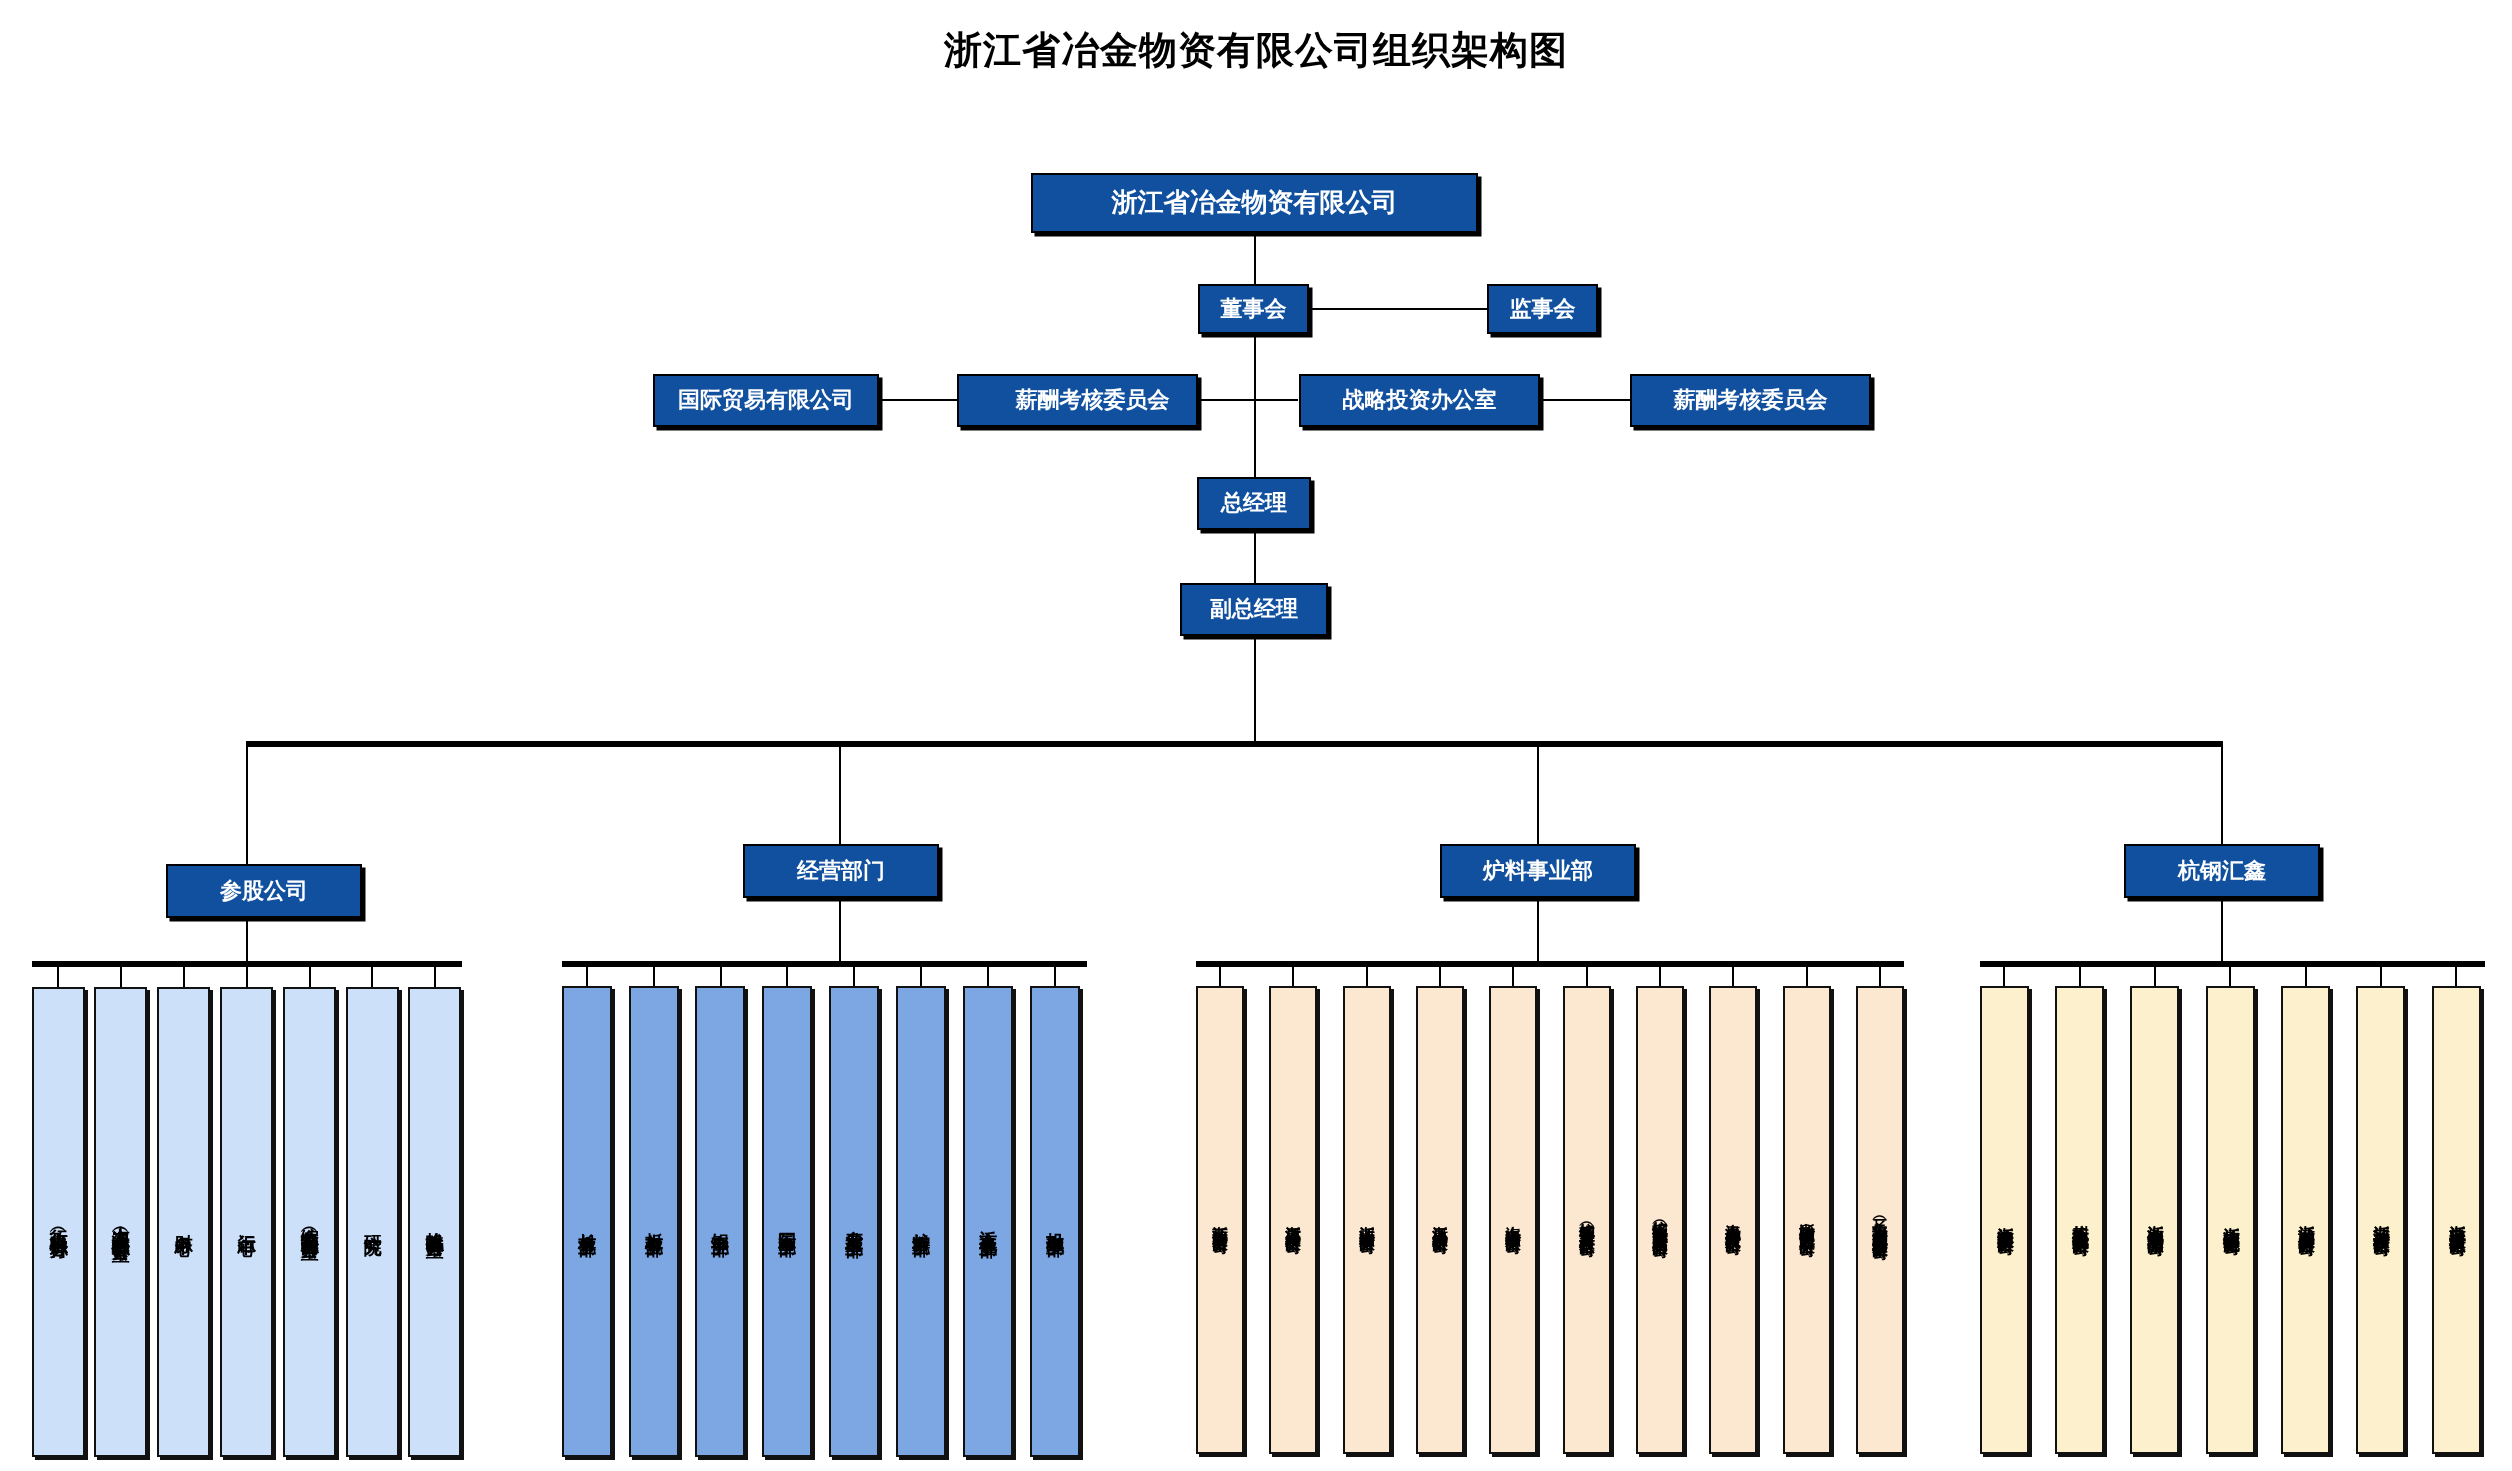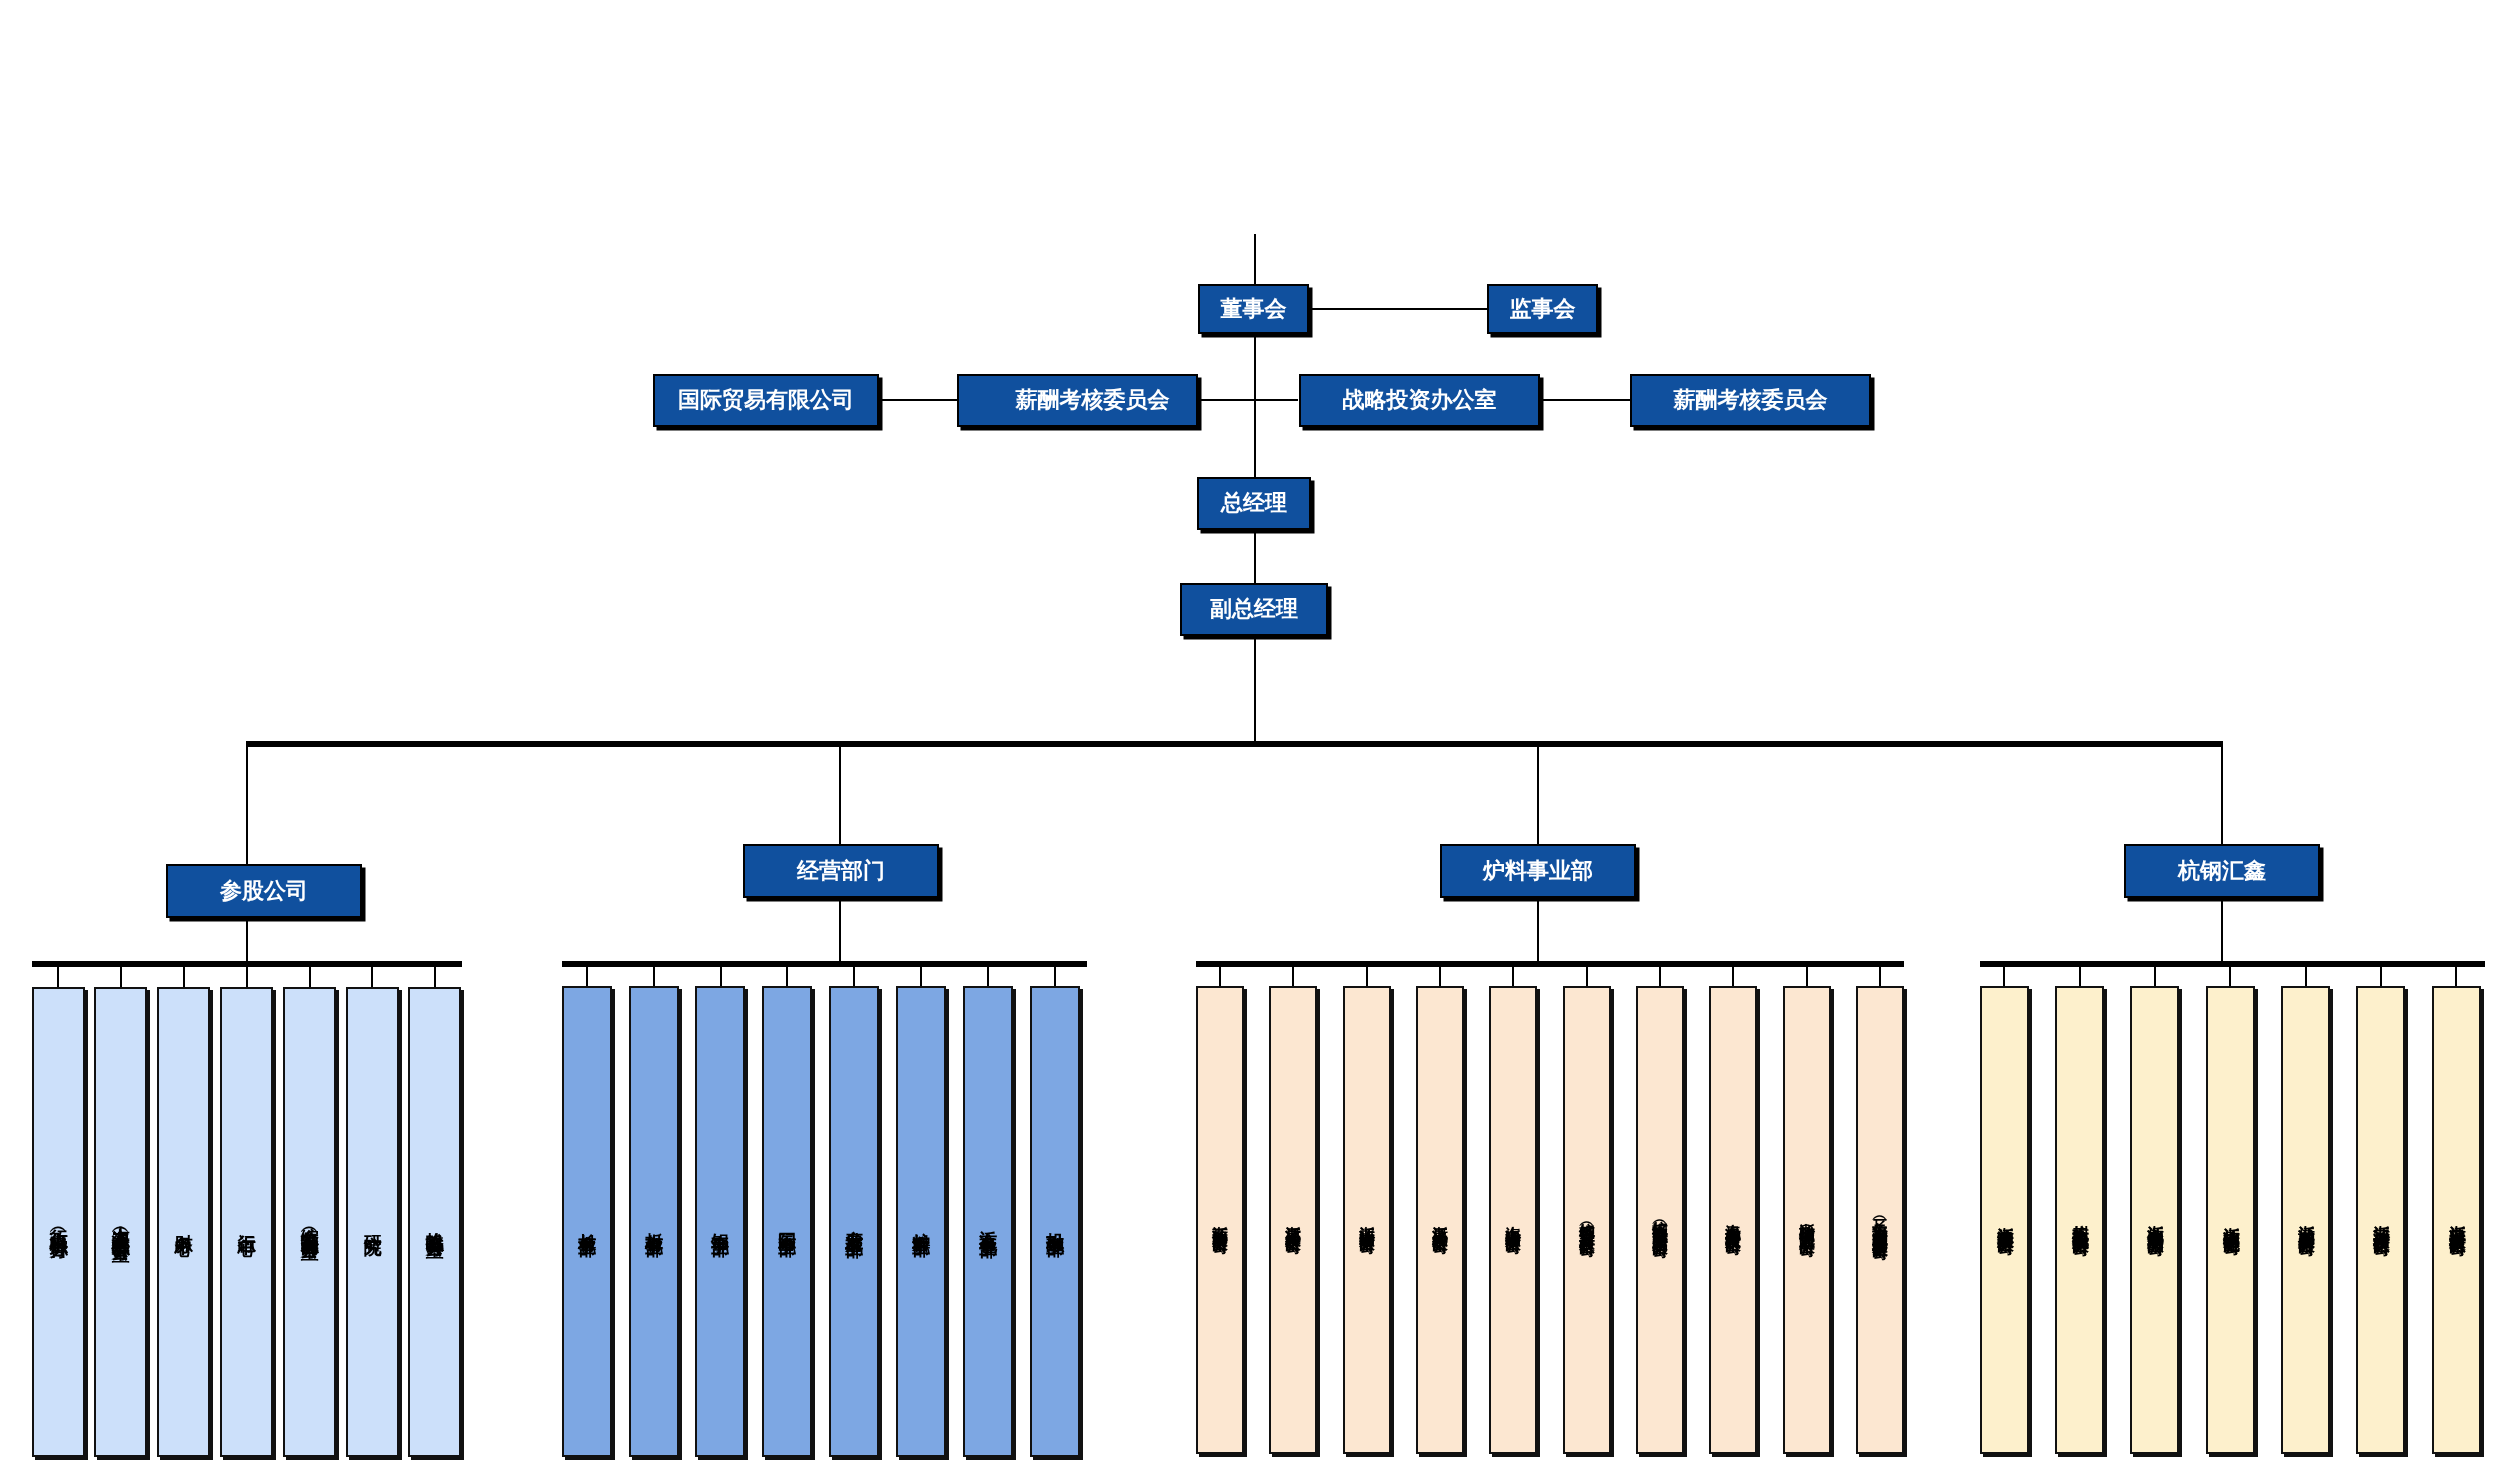--- a/index.html
+++ b/index.html
@@ -61,21 +61,25 @@
   .ln{position:absolute;background:#000;}
   .ln.h{height:2px;}
   .ln.v{width:2px;}
   .ln.thick{height:5.5px;}
 </style>
 </head>
 <body>
 
 <div id="stage">
 
-
+  <div class="chart-title">浙江省冶金物资有限公司组织架构图</div>
+
+  <div class="node blue" style="left:1031px;top:173px;width:447px;height:60px;font-size:26px;">
+    <span class="node-text">浙江省冶金物资有限公司</span>
+  </div>
 
   <div class="ln v" style="left:1254px;top:234px;height:50px;"></div>
 
   <div class="node blue" style="left:1198px;top:284px;width:111px;height:50px;font-size:22px;">
     <span class="node-text">董事会</span>
   </div>
 
   <div class="node blue" style="left:1487px;top:284px;width:111px;height:50px;font-size:22px;">
     <span class="node-text">监事会</span>
   </div>

